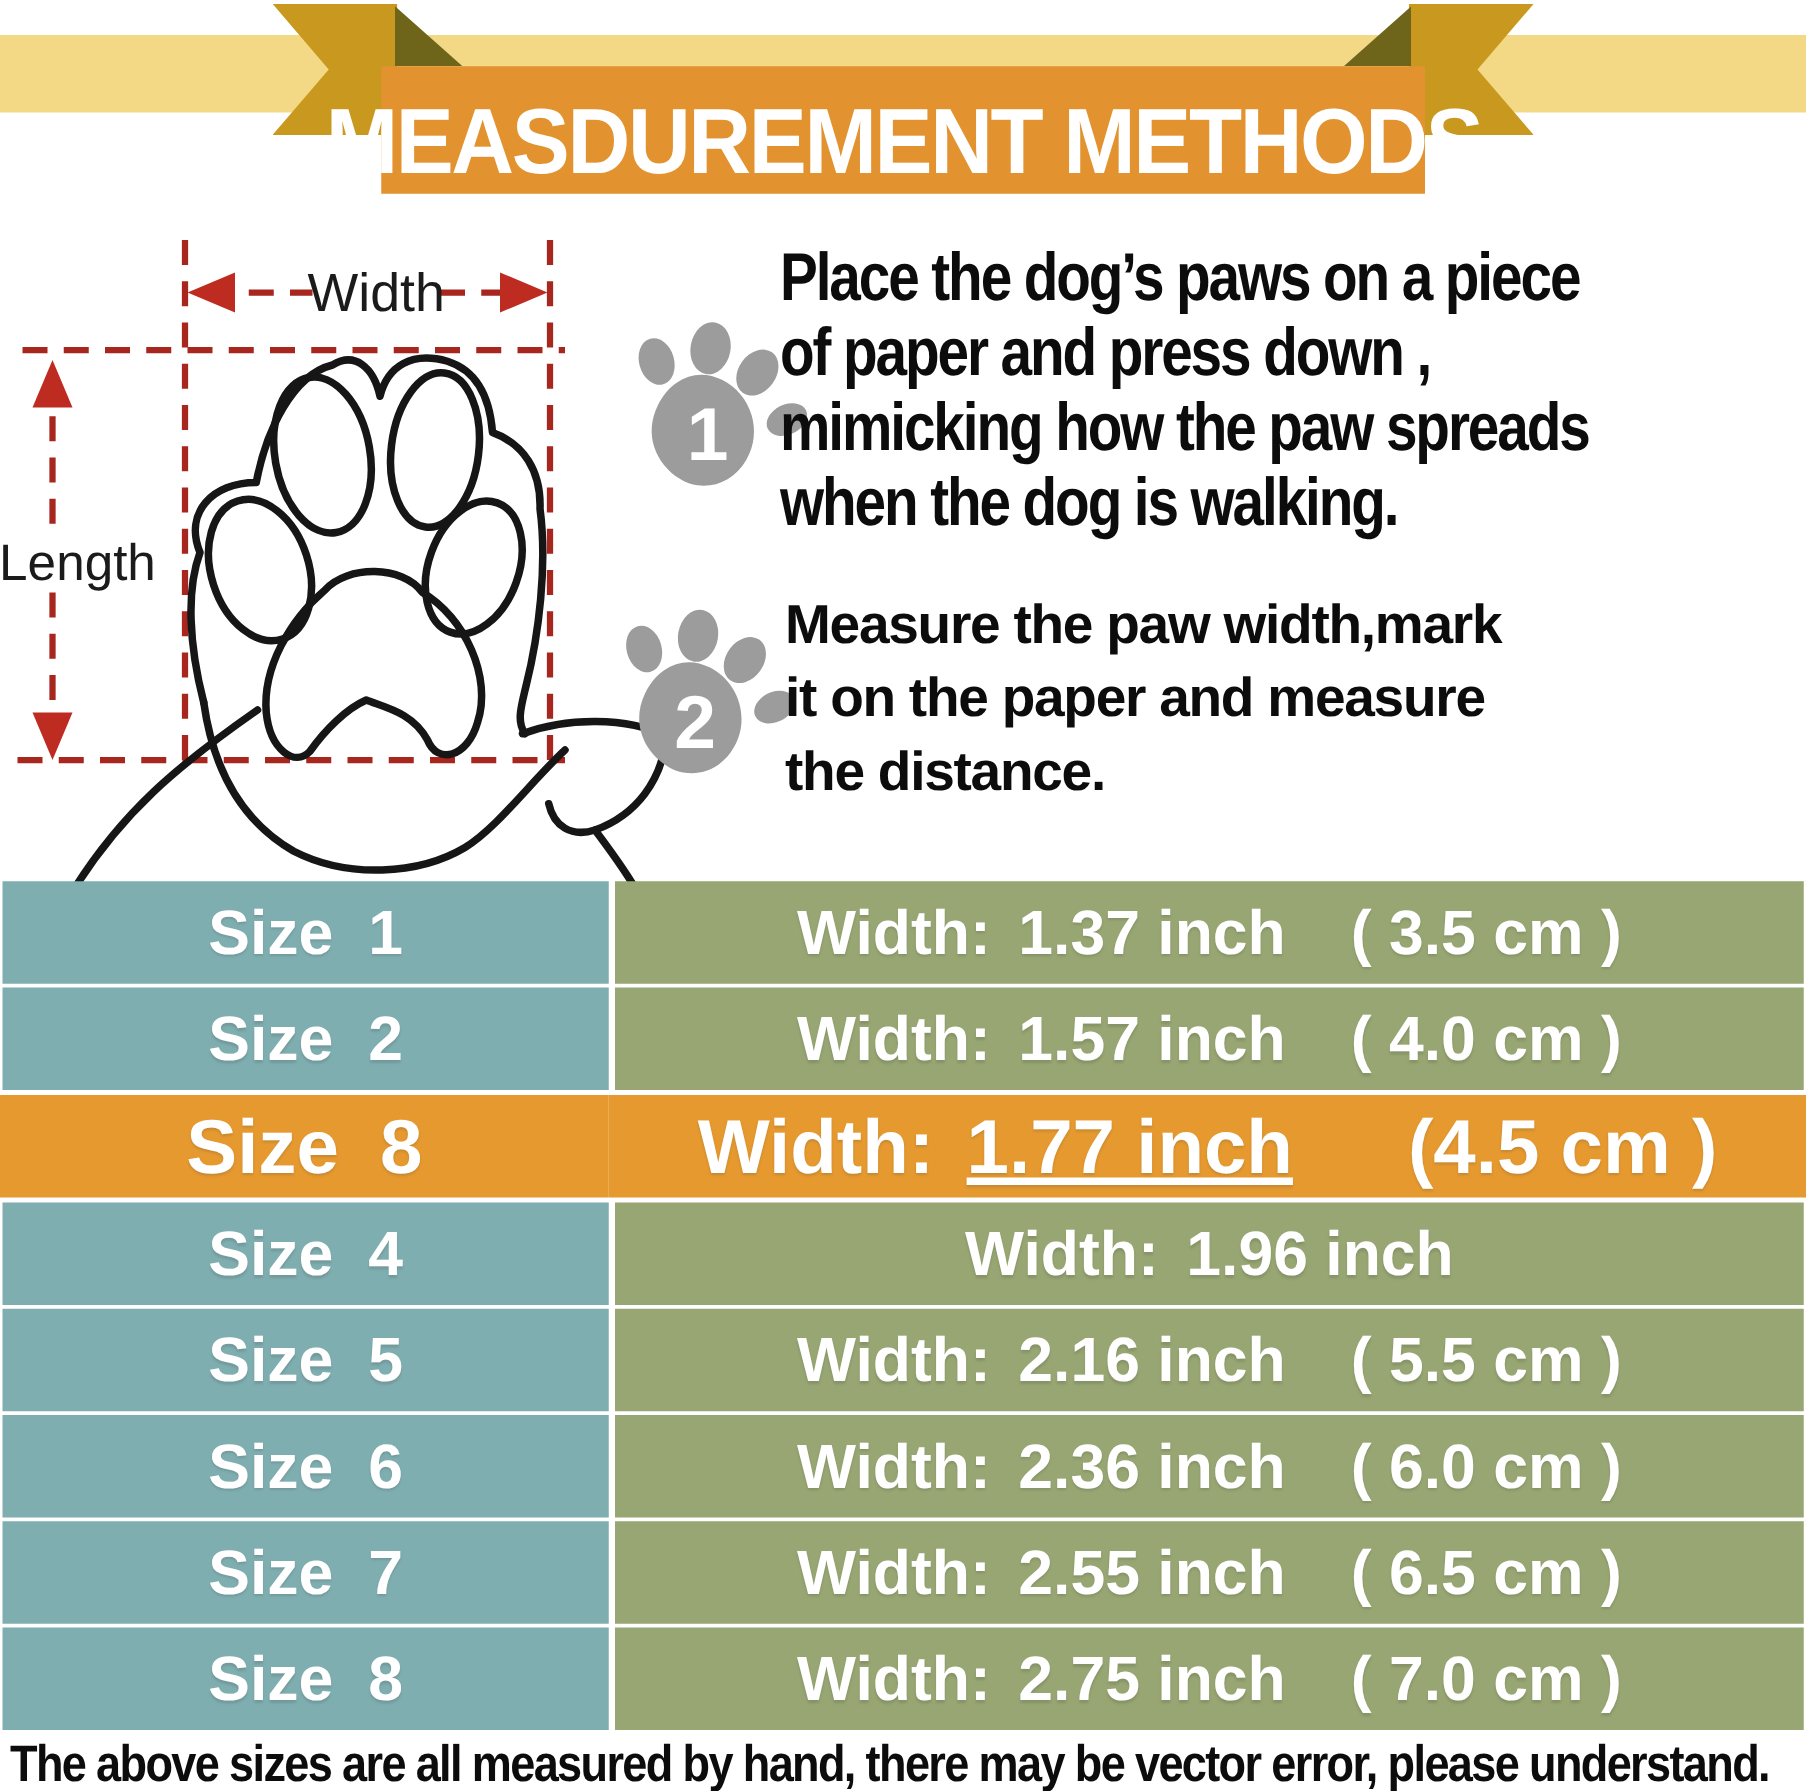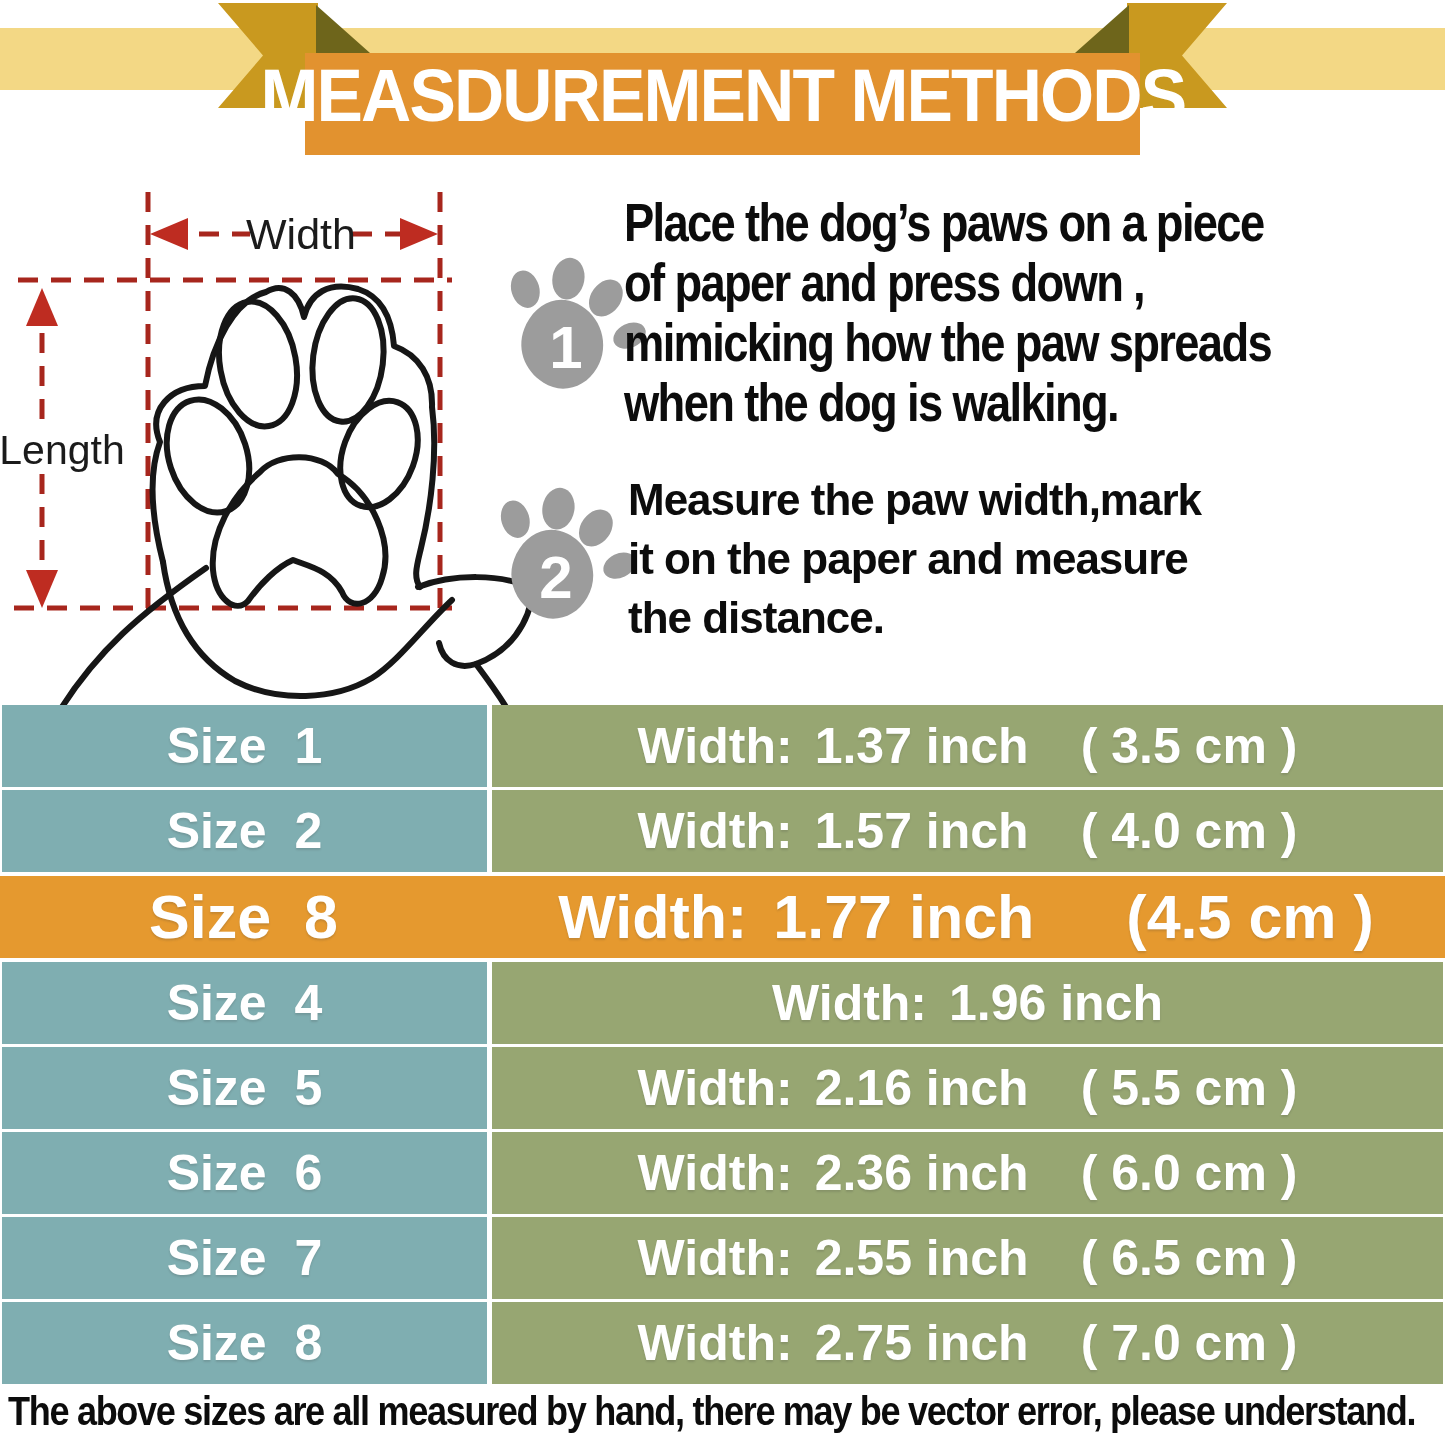--- a/index.html
+++ b/index.html
@@ -11,21 +11,21 @@
   
   .band { position:absolute; left:0; top:28px; width:1445px; height:62px; background:#F3D885; }
   .tail { position:absolute; top:3px; width:100px; height:105px; background:#C9991F; }
   .tail.left  { left:218px; clip-path:polygon(0% 0%,100% 0%,100% 100%,0% 100%,45% 50%); }
   .tail.right { left:1127px; clip-path:polygon(0% 0%,100% 0%,55% 50%,100% 100%,0% 100%); }
   .fold { position:absolute; top:5px; width:54px; height:48px; background:#6E651B; }
   .fold.left  { left:316px;  clip-path:polygon(0% 0%,100% 100%,0% 100%); }
   .fold.right { left:1075px; clip-path:polygon(100% 0%,100% 100%,0% 100%); }
   .banner {
     position:absolute; left:305px; top:53px; width:835px; height:102px;
-    background:#E2922F; display:flex; align-items:flex-start; justify-content:center;
+    background:#E2922F; display:flex; align-items:flex-end; justify-content:center;
   }
   .banner-title {
     color:#ffffff; font-size:74px; font-weight:bold; letter-spacing:-2px;
     transform:scaleX(0.94); transform-origin:center; white-space:nowrap;
   }
 
   
   .diagram-svg { position:absolute; left:0; top:180px; }
 
   
@@ -44,21 +44,21 @@
     position:absolute; top:0; height:100%; display:flex; align-items:center;
     justify-content:center; color:#ffffff; font-weight:bold;
     text-shadow:0 2px 2px rgba(60,60,60,0.18);
   }
   .t-row .cell.size  { left:2px;  width:485px; background:#7FAEB1; font-size:50px; word-spacing:14px; }
   .t-row .cell.width { left:492px; width:951px; background:#97A672; font-size:50px; }
   .t-row .cell.width .inch { margin-left:22px; }
   .t-row .cell.width .cm   { margin-left:52px; }
   .t-row.highlight .cell.size  { left:0; width:487px; background:#E5992F; font-size:61px; word-spacing:16px; }
   .t-row.highlight .cell.width { left:487px; width:958px; background:#E5992F; font-size:61px; }
-  .t-row.highlight .cell.width .inch { margin-left:26px; }
+  .t-row.highlight .cell.width .inch { margin-left:26px;text-decoration:underline; }
   .t-row.highlight .cell.width .cm   { margin-left:92px; }
 
   
   .footer-note {
     position:absolute; left:8px; top:1388px; color:#0c0c0c;
     font-size:41px; font-weight:bold; letter-spacing:-1.5px; white-space:nowrap;
     transform:scaleX(0.88); transform-origin:0 0;
   }
 </style>
 </head>

